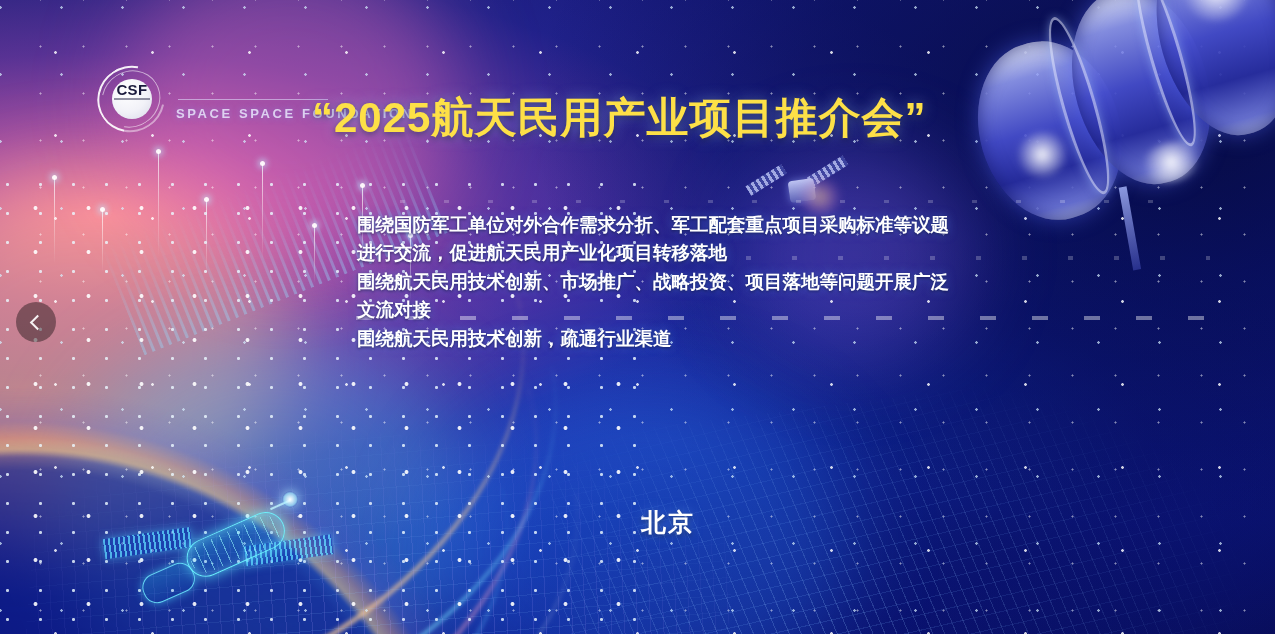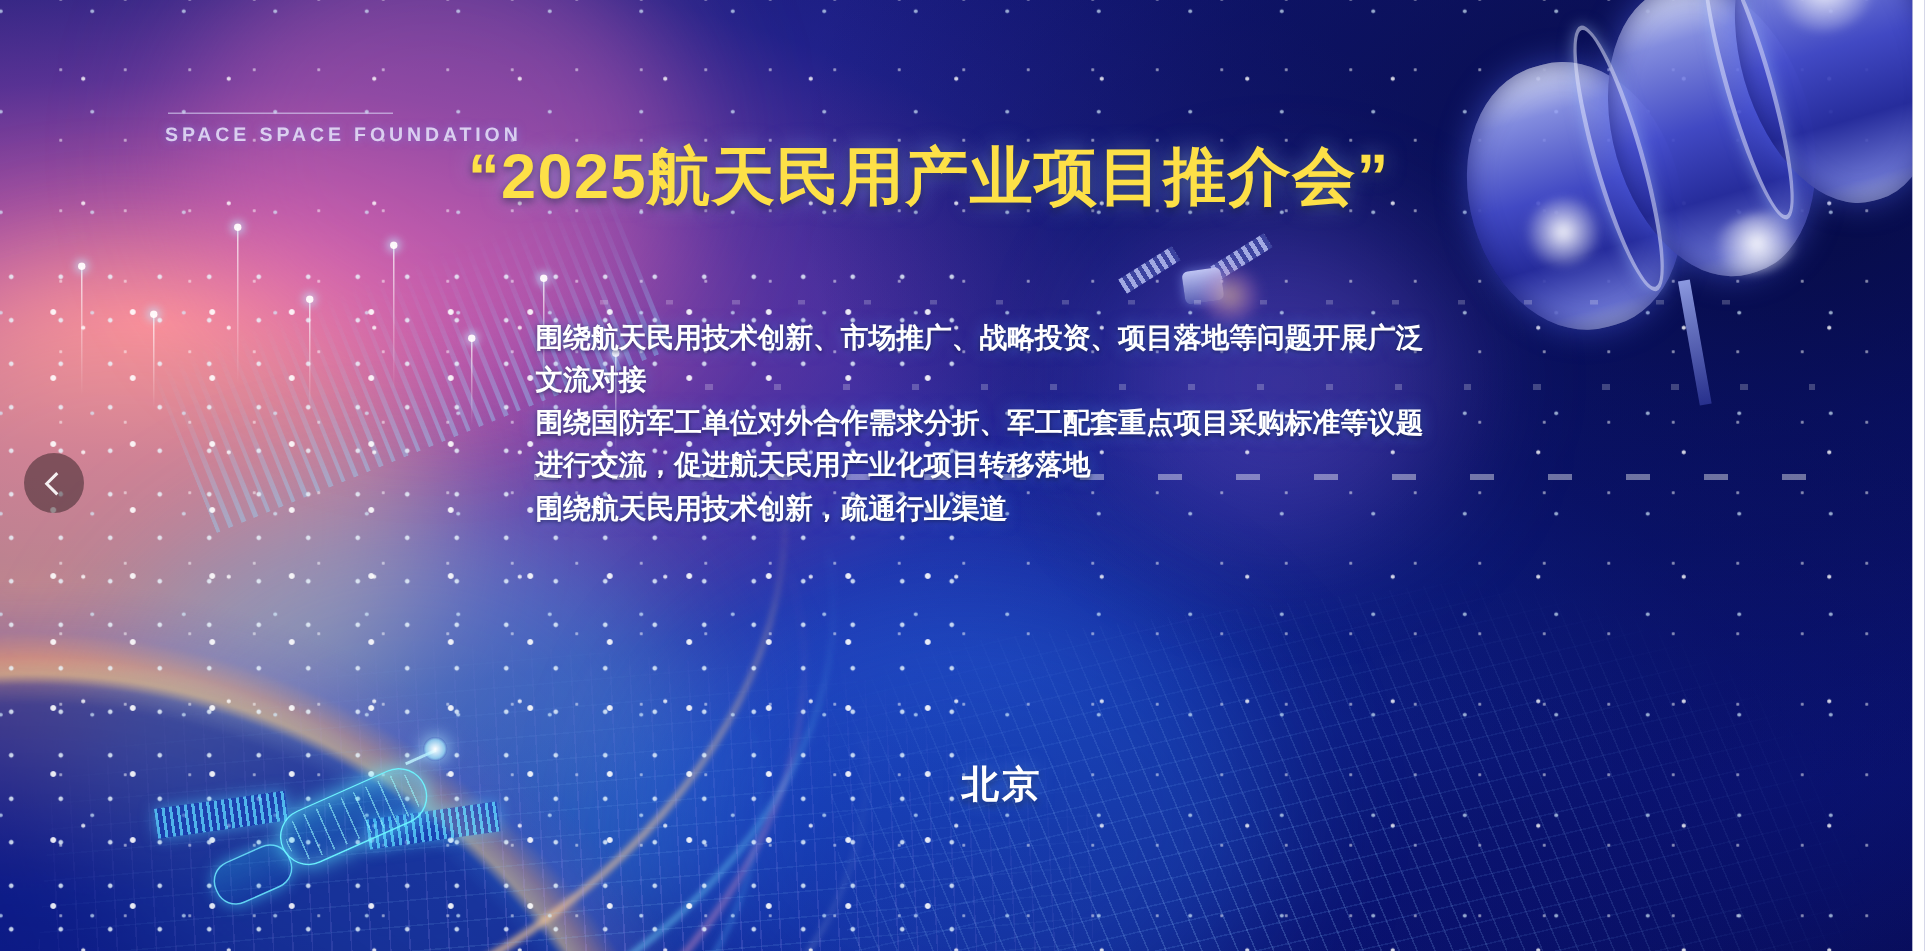--- a/index.html
+++ b/index.html
@@ -415,28 +415,34 @@
       <div class="ws-dot"></div>
     </div>
 
     <div class="dash-rule r3"></div>
     <div class="dash-rule r2"></div>
     <div class="dash-rule"></div>
 
     <div class="content">
 
       <div class="logo-lockup">
+        <div class="logo-mark">
+          <div class="logo-sphere"></div>
+          <div class="logo-csf">CSF</div>
+          <div class="logo-ring"></div>
+          <div class="logo-ring2"></div>
+        </div>
         <div class="logo-en">SPACE SPACE FOUNDATION</div>
       </div>
 
       <h1 class="headline">“2025航天民用产业项目推介会”</h1>
 
       <div class="desc">
+        <p>围绕国防军工单位对外合作需求分折、军工配套重点项目采购标准等议题进行交流，促进航天民用产业化项目转移落地</p>
         <p>围绕航天民用技术创新、市场推广、战略投资、项目落地等问题开展广泛文流对接</p>
-        <p>围绕国防军工单位对外合作需求分折、军工配套重点项目采购标准等议题进行交流，促进航天民用产业化项目转移落地</p>
         <p>围绕航天民用技术创新，疏通行业渠道</p>
       </div>
 
       <div class="event-city">北京</div>
 
       <button class="carousel-prev">
         <span class="chev"></span>
       </button>
 
     </div>

